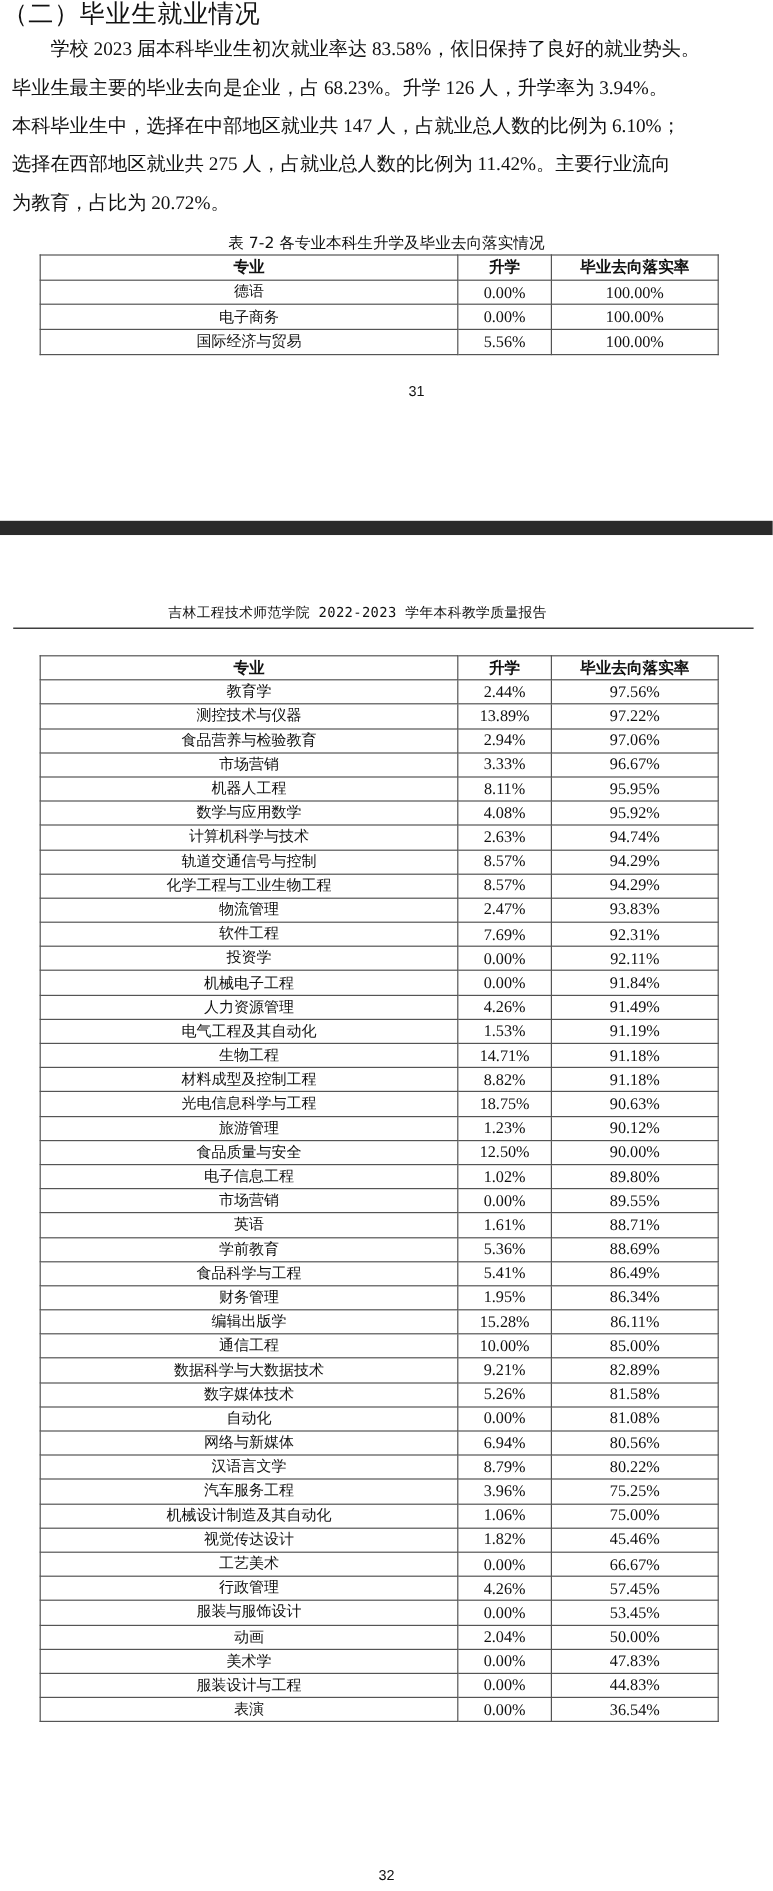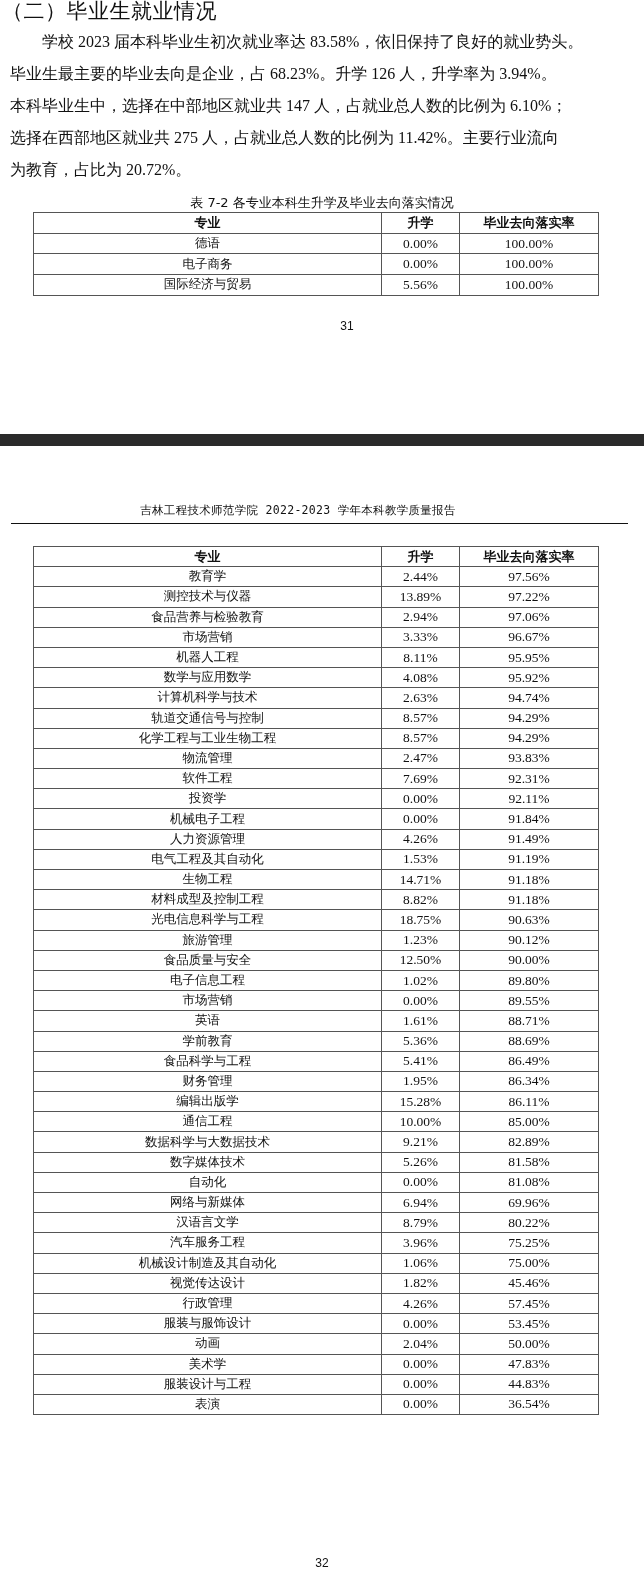--- a/index.html
+++ b/index.html
@@ -254,41 +254,46 @@
           <td class="num">81.58%</td>
         </tr>
         <tr>
           <td class="major">自动化</td>
           <td class="num">0.00%</td>
           <td class="num">81.08%</td>
         </tr>
         <tr>
           <td class="major">网络与新媒体</td>
           <td class="num">6.94%</td>
-          <td class="num">69.96%</td>
+          <td class="num">80.56%</td>
         </tr>
         <tr>
           <td class="major">汉语言文学</td>
           <td class="num">8.79%</td>
           <td class="num">80.22%</td>
         </tr>
         <tr>
           <td class="major">汽车服务工程</td>
           <td class="num">3.96%</td>
           <td class="num">75.25%</td>
         </tr>
         <tr>
           <td class="major">机械设计制造及其自动化</td>
           <td class="num">1.06%</td>
           <td class="num">75.00%</td>
         </tr>
         <tr>
           <td class="major">视觉传达设计</td>
           <td class="num">1.82%</td>
           <td class="num">45.46%</td>
+        </tr>
+        <tr>
+          <td class="major">工艺美术</td>
+          <td class="num">0.00%</td>
+          <td class="num">66.67%</td>
         </tr>
         <tr>
           <td class="major">行政管理</td>
           <td class="num">4.26%</td>
           <td class="num">57.45%</td>
         </tr>
         <tr>
           <td class="major">服装与服饰设计</td>
           <td class="num">0.00%</td>
           <td class="num">53.45%</td>

